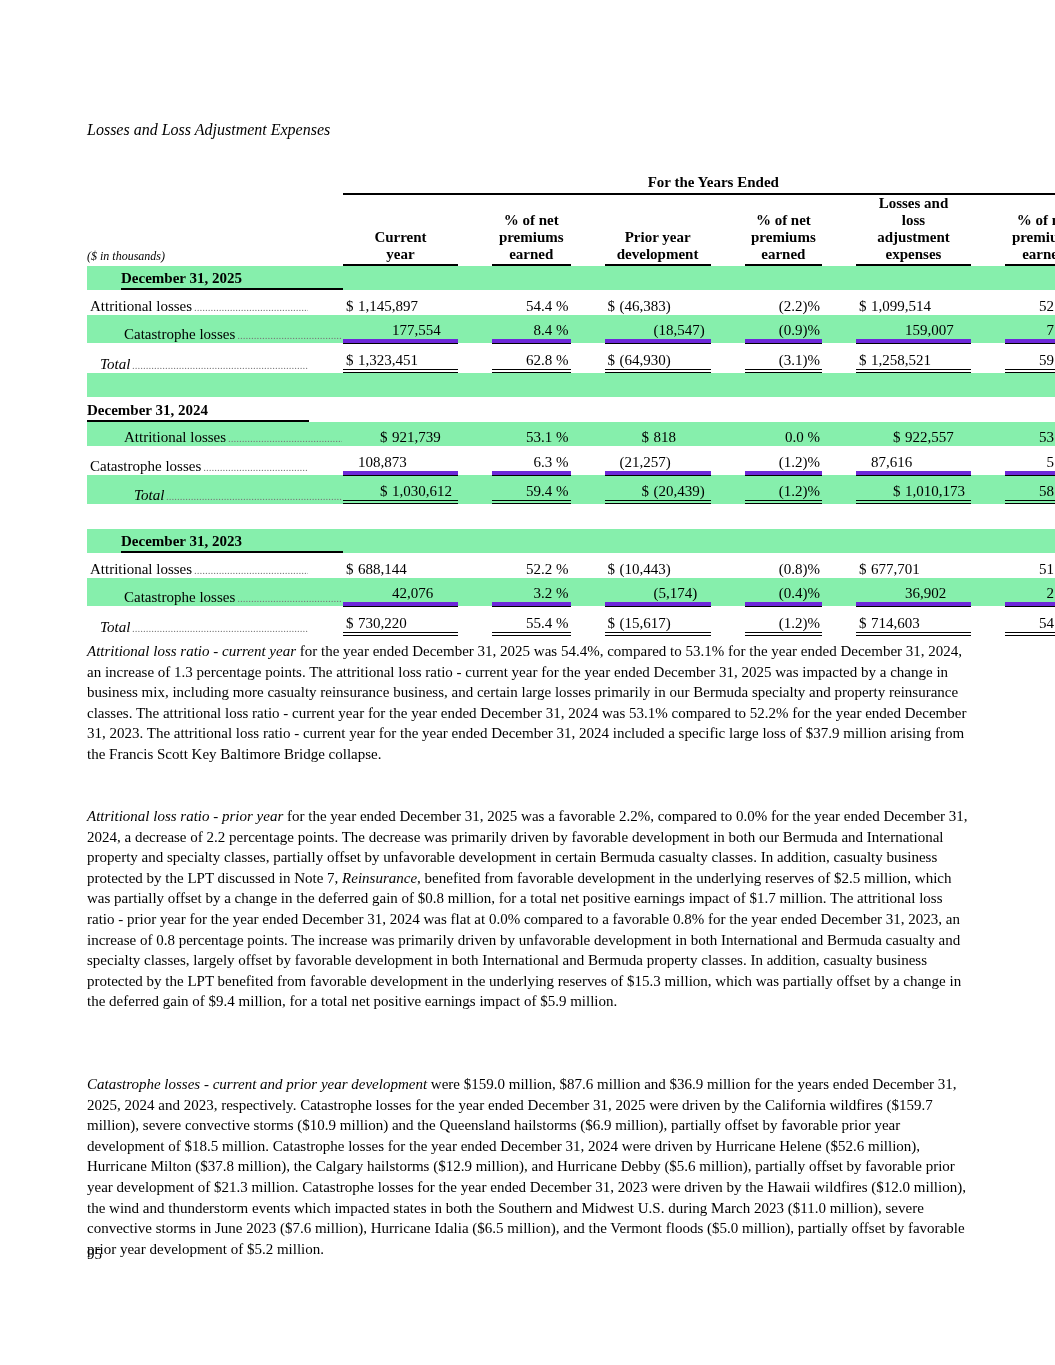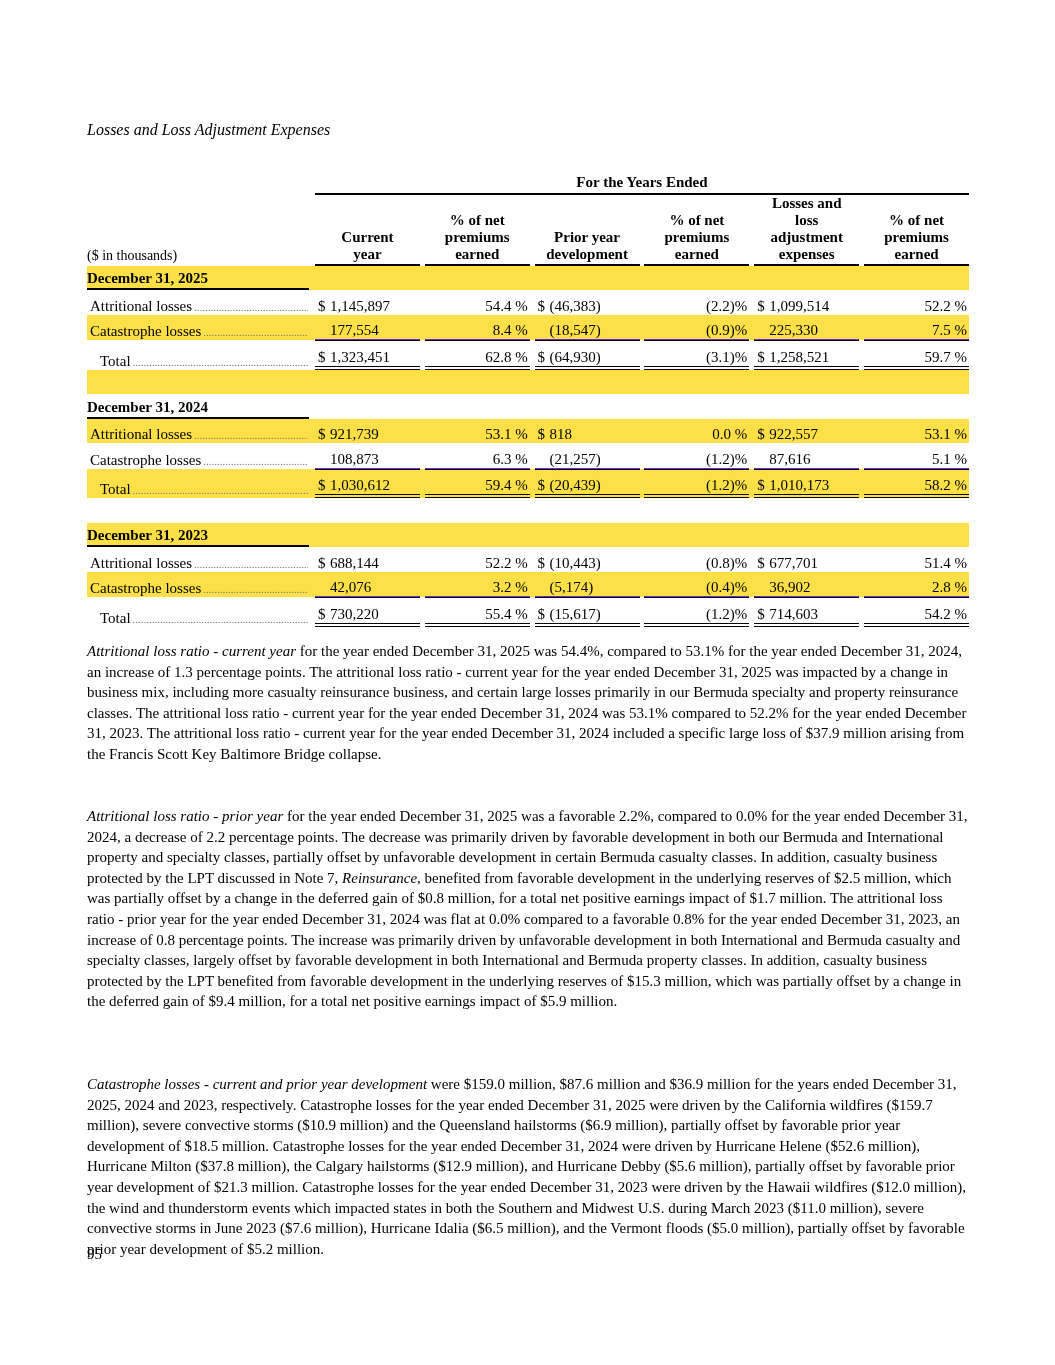--- a/index.html
+++ b/index.html
@@ -15,40 +15,40 @@
     position: absolute; top: 170px; left: 0; width: 882px;
     border-collapse: separate; border-spacing: 0; font-size: 15px;
   }
   table.fin td, table.fin th { padding: 0; height: 24.5px; vertical-align: bottom; white-space: nowrap; }
   .col-label { width: 228px; }
   .col-gap { width: 5px; }
   .col-val { width: 105px; }
 
   .hdr-group { text-align: center; font-weight: bold; padding-bottom: 2px !important; border-bottom: 2px solid #000; height: 20px !important; }
   .hdr-cell { text-align: center; font-weight: bold; line-height: 17px; border-bottom: 2px solid #000; height: auto !important; padding-bottom: 1px !important; }
-  .units { font-size: 14px; padding-bottom: 2px !important; }
-
-  tr.shade td { background: #fde047; }
+  .units { font-style: italic; font-size: 12px; padding-bottom: 2px !important; }
+
+  tr.shade td { background: #86efac; padding-left: 34px; }
   .sec-hdr { font-weight: bold; }
   .sec-hdr span.ul { display: inline-block; border-bottom: 2px solid #000; width: 222px; padding-bottom: 1px; }
 
   .label-cell { position: relative; overflow: hidden; margin-left: 16px; }
   .label-cell .dots { color: #777; font-size: 11px; letter-spacing: 0px; }
   .label-inner { display: flex; align-items: baseline; width: 218px; padding-left: 3px; }
-  .label-inner.indent { padding-left: 13px; width: 208px; }
+  .label-inner.indent { padding-left: 13px; width: 208px; font-style: italic; }
   .label-inner .lbl { flex: none; }
   .label-inner .dots { flex: 1; overflow: hidden; white-space: nowrap; margin-left: 2px; }
 
   .num { display: flex; justify-content: space-between; align-items: baseline; padding: 0 6px 0 3px; }
   .num .cur { width: 12px; text-align: left; }
   .num .amt { text-align: left; flex: 1; }
   .pct { text-align: right; padding-right: 2px; }
 
   td.tot { border-top: 1px solid #000; border-bottom: 4px double #000; }
-  td.sub { border-bottom: 1px solid #6d28d9; }
+  td.sub { border-bottom: 4px solid #6d28d9; }
 
   .para { position: absolute; left: 0; width: 882px; font-size: 15px; line-height: 20.6px; }
   .para i { font-style: italic; }
   .page-num { position: absolute; top: 1246px; left: 0; width: 882px; text-align: left; font-size: 15px; }
 </style>
 </head>
 <body>
 
 <div class="page">
 
@@ -189,21 +189,21 @@
             </div>
           </td>
           <td></td>
           <td class="sub">
             <div class="pct">(0.9)%</div>
           </td>
           <td></td>
           <td class="sub">
             <div class="num">
               <span class="cur"></span>
-              <span class="amt">225,330</span>
+              <span class="amt">159,007</span>
             </div>
           </td>
           <td></td>
           <td class="sub">
             <div class="pct">7.5 %</div>
           </td>
         </tr>
         <tr>
           <td class="label-cell">
             <div class="label-inner indent">

